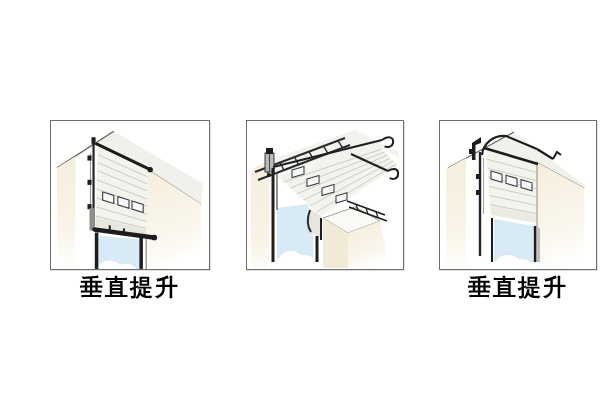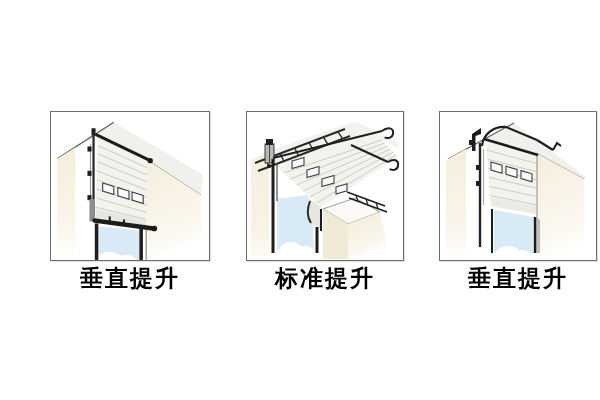--- a/index.html
+++ b/index.html
@@ -2,21 +2,21 @@
 <html><head>
 <meta charset="utf-8">
 <style>
   html,body{margin:0;padding:0;}
   body{
     width:600px;height:400px;background:#ffffff;
     font-family:"Liberation Sans","DejaVu Sans",sans-serif;
     position:relative;overflow:hidden;
   }
   .stage{position:absolute;left:0;top:0;width:600px;height:400px;background:#ffffff;}
-  figure.panel{position:absolute;top:111px;margin:0;width:158px;padding-left:24px;}
+  figure.panel{position:absolute;top:120px;margin:0;width:158px;padding-left:24px;}
   #fig-vertical{left:26px;width:160px;}
   #fig-standard{left:222px;}
   #fig-high{left:415px;}
   .panel-box{
     box-sizing:border-box;width:100%;height:150px;background:#ffffff;
     border:1px solid #6e6e6e;box-shadow:1px 1px 0 rgba(0,0,0,0.12);
     overflow:hidden;
   }
   .panel-box svg{display:block;width:100%;height:100%;}
   figcaption{
@@ -182,21 +182,20 @@
           <line x1="109" y1="82.3" x2="111" y2="88.3" stroke-width="1.2"></line>
           <line x1="119" y1="86" x2="121" y2="92" stroke-width="1.2"></line>
           <line x1="129" y1="89.7" x2="131" y2="95.7" stroke-width="1.2"></line>
         </g>
         <g>
           <line x1="26" y1="46" x2="26" y2="140" stroke="#1f1f1f" stroke-width="3"></line>
           <line x1="30" y1="50" x2="30" y2="88" stroke="#4a4a45" stroke-width="1.2"></line>
         </g>
       </svg>
     </div>
-    <figcaption>标准提升</figcaption>
   </figure>
 
   <figure class="panel" id="fig-high">
     <div class="panel-box">
       <svg viewBox="0 0 156 146">
         <defs>
           <linearGradient id="g3cream" x1="0" y1="0" x2="0" y2="1">
             <stop offset="0" stop-color="#f5eedd"></stop>
               <stop offset="0.7" stop-color="#faf5e9"></stop>
               <stop offset="1" stop-color="#ffffff"></stop>

